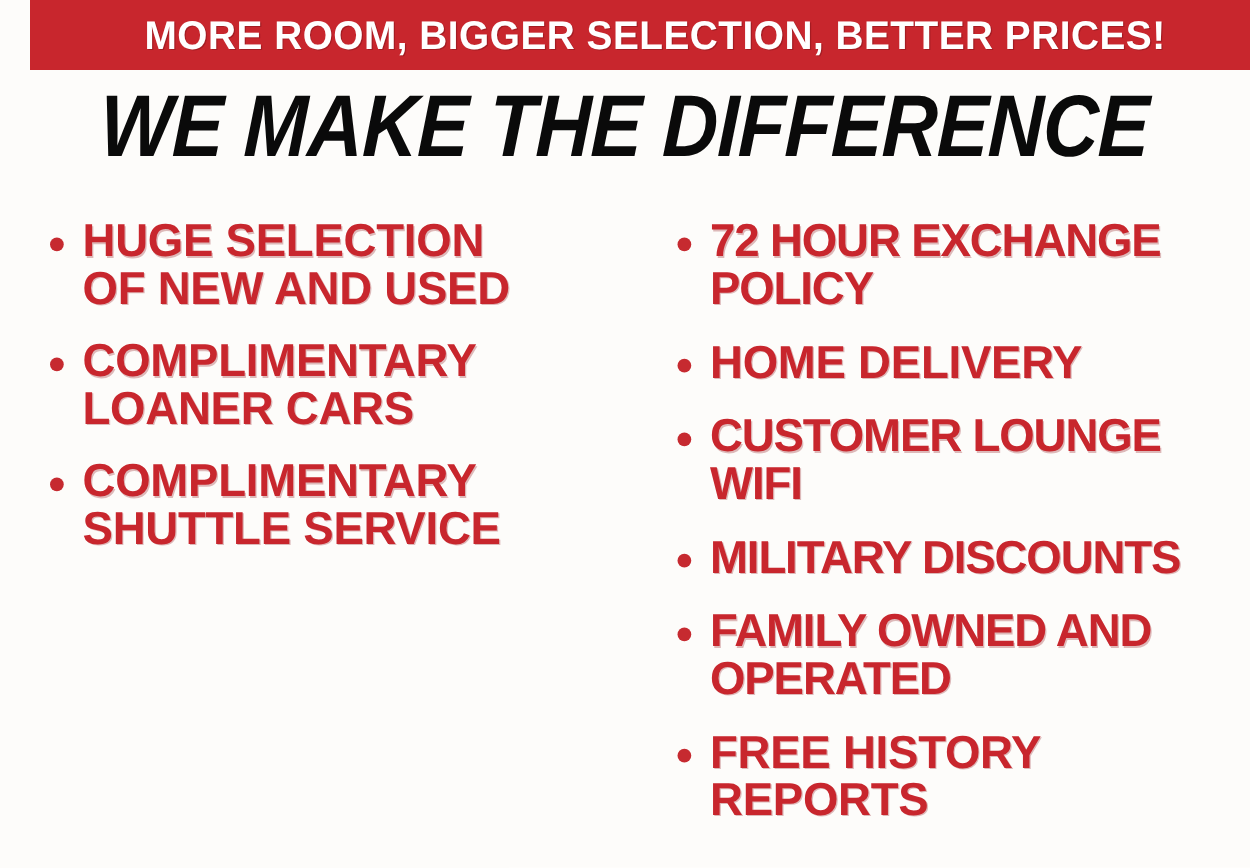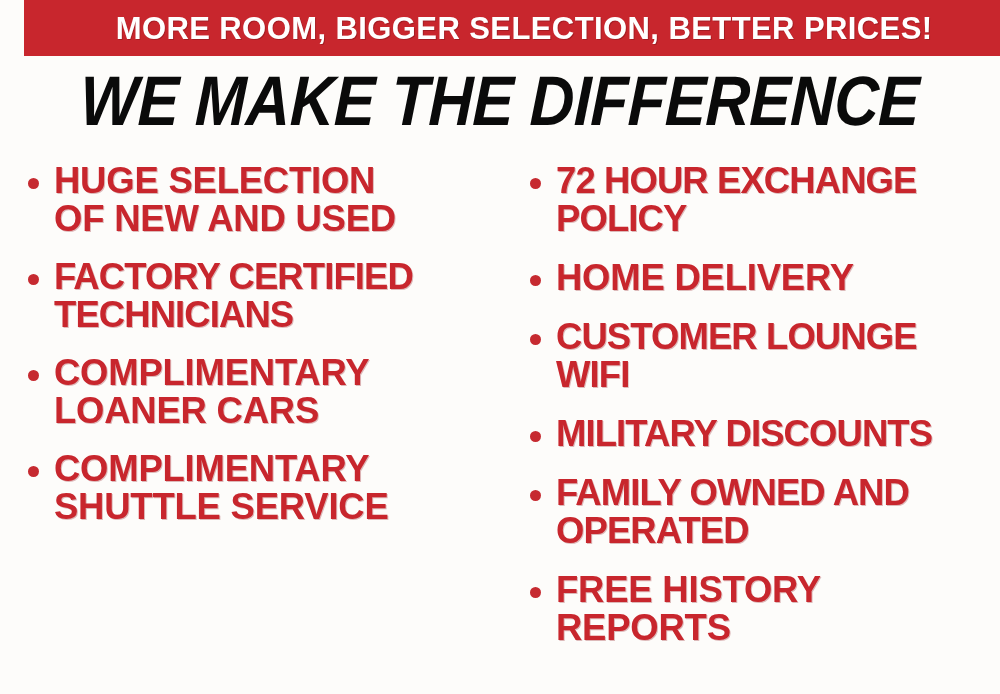--- a/index.html
+++ b/index.html
@@ -82,21 +82,21 @@
   }
   .col {
     position: absolute;
     top: 0;
   }
   .col-left  { left: 16px;  width: 484px; }
   .col-right { left: 518px; width: 490px; }
 
   ul.bullets {
     list-style: none;
-    margin: 4px;
+    margin: 16px;
     padding: 0;
   }
   ul.bullets > li {
     position: relative;
     padding-left: 34px;
     margin: 0 0 20px 0;
   }
   .col-right ul.bullets > li { margin-bottom: 21px; }
 
   .bullet-dot {
@@ -141,25 +141,20 @@
 
     <div class="col col-left">
       <ul class="bullets">
         <li>
           <span class="bullet-dot"></span>
           <span class="bullet-text">HUGE SELECTION
 OF NEW AND USED</span>
         </li>
         <li>
           <span class="bullet-dot"></span>
-          <span class="bullet-text tight">FACTORY CERTIFIED
-TECHNICIANS</span>
-        </li>
-        <li>
-          <span class="bullet-dot"></span>
           <span class="bullet-text">COMPLIMENTARY
 LOANER CARS</span>
         </li>
         <li>
           <span class="bullet-dot"></span>
           <span class="bullet-text">COMPLIMENTARY
 SHUTTLE SERVICE</span>
         </li>
       </ul>
     </div>

